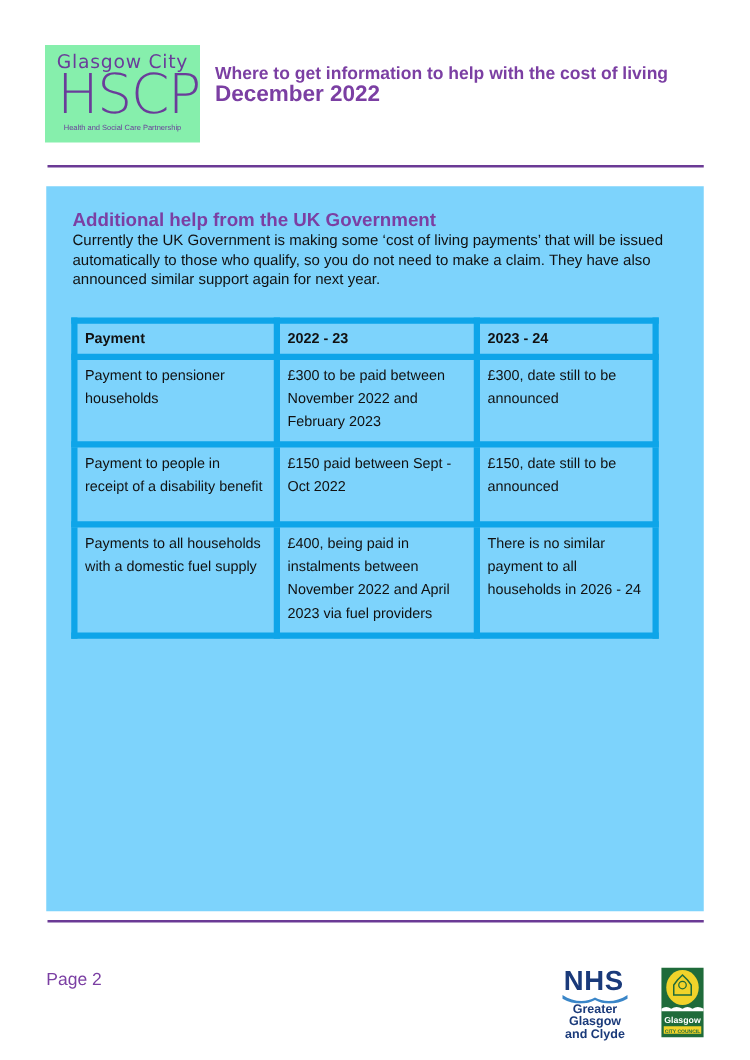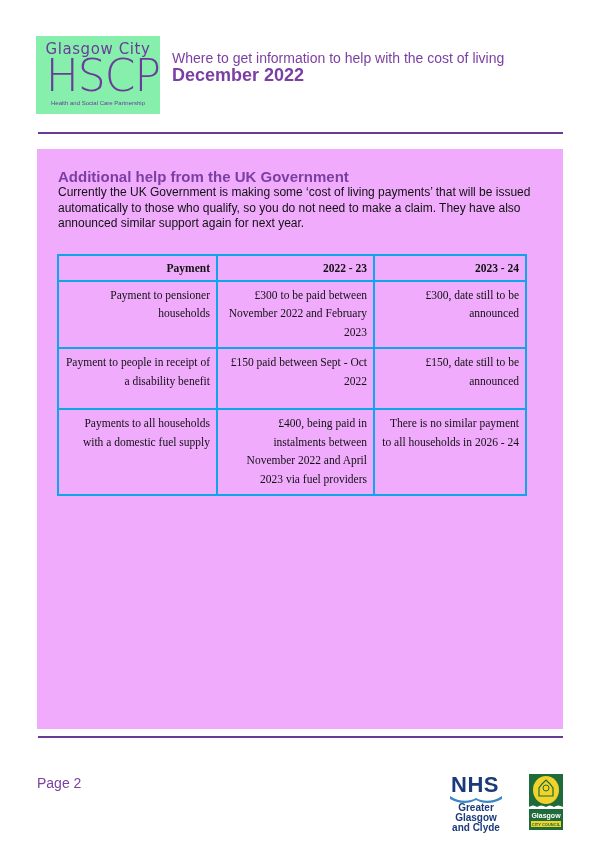--- a/index.html
+++ b/index.html
@@ -21,50 +21,50 @@
       position: absolute; left: 0; right: 0; top: 18px; text-align: right;
       color: #6a3c9a; font-size: 44px; line-height: 44px; letter-spacing: -1px;
       font-family: "DejaVu Sans", sans-serif; font-weight: 200;
     }
     .logo-sub {
       position: absolute; left: 0; right: 0; top: 64px; text-align: center;
       color: #6a3c9a; font-size: 6px;
     }
     .hdr-title {
       position: absolute; left: 172px; top: 50px;
-      color: #7b3fa3; font-weight: normal; font-size: 14px;
+      color: #7b3fa3; font-weight: bold; font-size: 14px;
     }
     .hdr-date {
       position: absolute; left: 172px; top: 65px;
       color: #7b3fa3; font-weight: bold; font-size: 18px;
     }
     .rule {
       position: absolute; left: 38px; width: 525px; height: 2px; background: #6b3a95;
     }
     .rule.top { top: 132px; }
     .rule.bottom { top: 736px; }
     .panel {
       position: absolute; left: 37px; top: 149px; width: 526px; height: 580px;
-      background: #f0abfc;
+      background: #7dd3fc;
     }
     .panel-title {
       position: absolute; left: 21px; top: 19px;
       color: #7b3fa3; font-weight: bold; font-size: 15px;
     }
     .panel-intro {
       position: absolute; left: 21px; top: 36px; width: 490px;
       color: #111; font-size: 12px; line-height: 15.5px;
     }
     table.payments {
       position: absolute; left: 20px; top: 105px; width: 470px;
       border-collapse: collapse; font-size: 11.5px; color: #111;
     }
     table.payments th, table.payments td {
-      border: 2px solid #0ea5e9; text-align: right; vertical-align: top;
-      padding: 4px 6px 6px 6px; line-height: 18.5px; font-family: Liberation Serif, serif;
+      border: 5px solid #0ea5e9; text-align: left; vertical-align: top;
+      padding: 4px 6px 6px 6px; line-height: 18.5px;
     }
     table.payments th { font-weight: bold; padding-top: 3px; padding-bottom: 2px; height: 18px; }
     table.payments td.c1 { width: 145px; }
     table.payments td.c2 { width: 143px; }
     .r1 td { height: 64px; }
     .r2 td { height: 49px; }
     .r3 td { height: 49px; margin-left: 40px; }
     .r4 td { height: 56px; margin-left: 28px; }
     .page-num {
       position: absolute; left: 37px; top: 775px;

